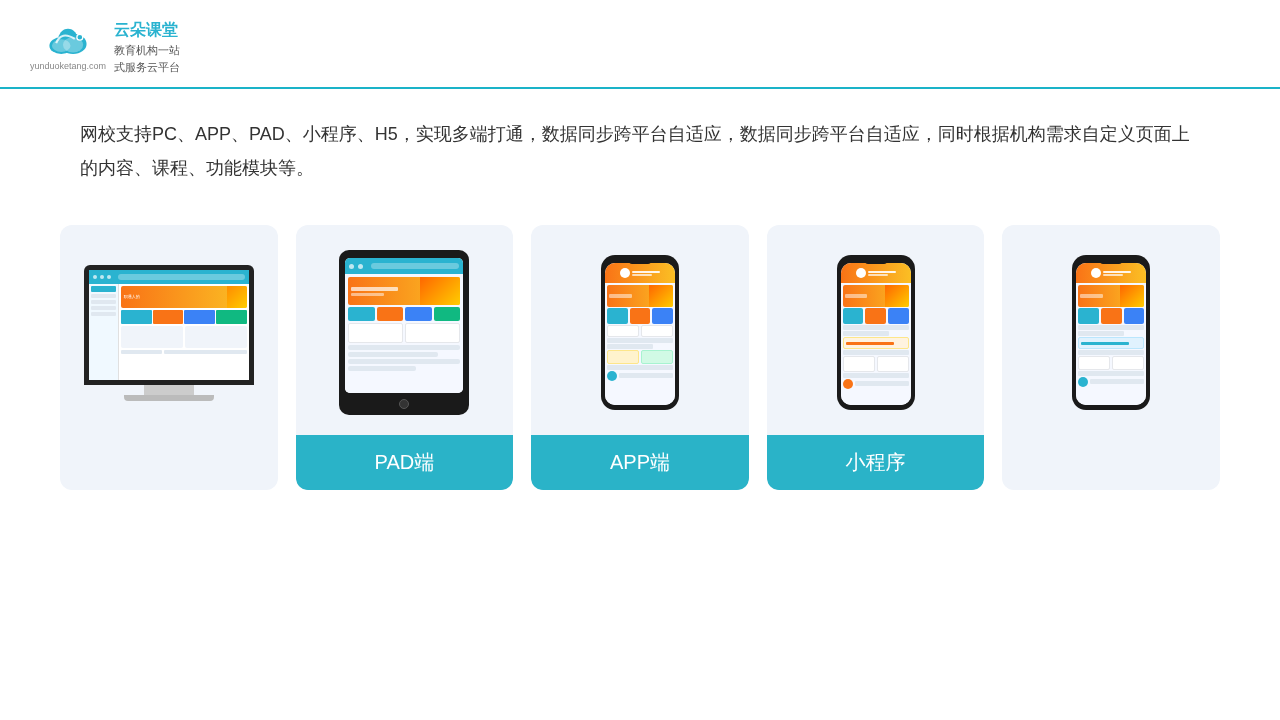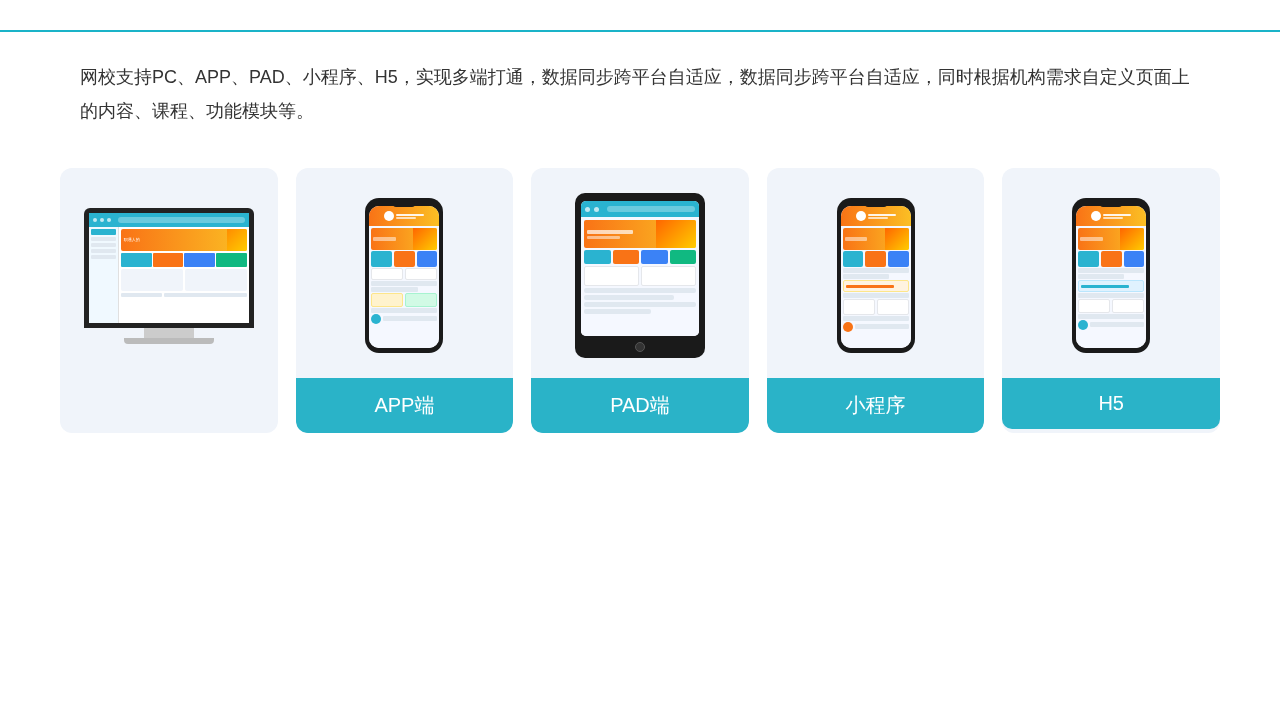--- a/index.html
+++ b/index.html
@@ -342,20 +342,41 @@
       padding: 14px 0;
       font-weight: 500;
       border-radius: 0 0 10px 10px;
     }
   </style>
 </head>
 <body>
 
 <div class="header">
   <div class="brand-logo">
+    <div class="brand-cloud-icon">
+      <svg class="cloud-svg" viewBox="0 0 60 45">
+
+        <ellipse cx="22" cy="28" rx="14" ry="10" fill="#2ab3d0"></ellipse>
+        <ellipse cx="36" cy="26" rx="16" ry="12" fill="#2ab3d0"></ellipse>
+        <ellipse cx="30" cy="22" rx="12" ry="14" fill="#2ab3d0"></ellipse>
+
+        <ellipse cx="22" cy="28" rx="11" ry="7.5" fill="#fff" opacity="0.3"></ellipse>
+        <ellipse cx="36" cy="27" rx="12" ry="9" fill="#fff" opacity="0.3"></ellipse>
+
+        <path d="M16 25 Q22 10 38 20" stroke="white" stroke-width="2.5" fill="none" opacity="0.8"></path>
+
+        <circle cx="44" cy="18" r="3.5" fill="#2ab3d0" stroke="white" stroke-width="1.5"></circle>
+      </svg>
+      <div class="brand-domain">yunduoketang.com</div>
+    </div>
+    <div class="brand-text-right">
+      <span class="brand-name">云朵课堂</span>
+      <span>教育机构一站</span>
+      <span>式服务云平台</span>
+    </div>
   </div>
 </div>
 
 <div class="description">
   <p>网校支持PC、APP、PAD、小程序、H5，实现多端打通，数据同步跨平台自适应，数据同步跨平台自适应，同时根据机构需求自定义页面上的内容、课程、功能模块等。</p>
 </div>
 
 <div class="cards-container">
 
   <div class="card">
@@ -401,68 +422,20 @@
           </div>
         </div>
         <div class="pc-stand"></div>
         <div class="pc-base"></div>
       </div>
     </div>
   </div>
 
   <div class="card">
     <div class="card-image-area">
-      <div class="phone-mockup">
-        <div class="phone-outer">
-          <div class="phone-notch"></div>
-          <div class="phone-screen">
-            <div class="phone-screen-header">
-              <div class="phone-avatar"></div>
-              <div style="display:flex;flex-direction:column;gap:1px;">
-                <div style="width:28px;height:2px;background:rgba(255,255,255,0.9);border-radius:1px;"></div>
-                <div style="width:20px;height:2px;background:rgba(255,255,255,0.7);border-radius:1px;"></div>
-              </div>
-            </div>
-            <div class="phone-body">
-              <div style="height:22px;background:linear-gradient(90deg,#f97316,#fbbf24);border-radius:2px;overflow:hidden;display:flex;align-items:center;">
-                <div style="flex:1;padding:2px;">
-                    <div style="height:4px;background:rgba(255,255,255,0.5);border-radius:1px;width:60%;"></div>
-                  </div>
-                <div style="width:24px;height:100%;background:linear-gradient(135deg,#ff6600,#ffcc00);"></div>
-              </div>
-              <div style="display:flex;gap:2px;">
-                <div style="flex:1;height:16px;background:#2ab3d0;border-radius:2px;"></div>
-                <div style="flex:1;height:16px;background:#f97316;border-radius:2px;"></div>
-                <div style="flex:1;height:16px;background:#3b82f6;border-radius:2px;"></div>
-              </div>
-              <div style="display:flex;gap:2px;">
-                <div style="flex:1;height:12px;background:#fff;border-radius:2px;border:1px solid #e5e7eb;"></div>
-                <div style="flex:1;height:12px;background:#fff;border-radius:2px;border:1px solid #e5e7eb;"></div>
-              </div>
-              <div style="height:5px;background:#e0e8f0;border-radius:1px;"></div>
-              <div style="height:5px;background:#e0e8f0;border-radius:1px;width:70%;"></div>
-              <div style="display:flex;gap:2px;">
-                <div style="flex:1;height:14px;background:#fff3cd;border-radius:2px;border:1px solid #fde68a;"></div>
-                <div style="flex:1;height:14px;background:#d1fae5;border-radius:2px;border:1px solid #a7f3d0;"></div>
-              </div>
-              <div style="height:5px;background:#e0e8f0;border-radius:1px;"></div>
-              <div style="display:flex;gap:2px;">
-                <div style="width:10px;height:10px;background:#2ab3d0;border-radius:50%;"></div>
-                <div style="flex:1;height:5px;margin-top:2px;background:#e0e8f0;border-radius:1px;"></div>
-              </div>
-            </div>
-          </div>
-        </div>
-      </div>
-    </div>
-    <div class="card-label">APP端</div>
-  </div>
-
-  <div class="card">
-    <div class="card-image-area">
       <div>
         <div class="tablet-outer">
           <div class="tablet-home-btn"></div>
           <div class="tablet-screen">
             <div class="tablet-nav">
               <div class="tablet-nav-dot"></div>
               <div class="tablet-nav-dot"></div>
               <div style="flex:1;height:6px;background:rgba(255,255,255,0.3);border-radius:3px;margin-left:4px;"></div>
             </div>
             <div class="tablet-body">
@@ -515,41 +488,41 @@
                 <div style="flex:1;padding:2px;">
                     <div style="height:4px;background:rgba(255,255,255,0.5);border-radius:1px;width:60%;"></div>
                   </div>
                 <div style="width:24px;height:100%;background:linear-gradient(135deg,#ff6600,#ffcc00);"></div>
               </div>
               <div style="display:flex;gap:2px;">
                 <div style="flex:1;height:16px;background:#2ab3d0;border-radius:2px;"></div>
                 <div style="flex:1;height:16px;background:#f97316;border-radius:2px;"></div>
                 <div style="flex:1;height:16px;background:#3b82f6;border-radius:2px;"></div>
               </div>
+              <div style="display:flex;gap:2px;">
+                <div style="flex:1;height:12px;background:#fff;border-radius:2px;border:1px solid #e5e7eb;"></div>
+                <div style="flex:1;height:12px;background:#fff;border-radius:2px;border:1px solid #e5e7eb;"></div>
+              </div>
               <div style="height:5px;background:#e0e8f0;border-radius:1px;"></div>
               <div style="height:5px;background:#e0e8f0;border-radius:1px;width:70%;"></div>
-              <div style="height:12px;background:#fff3e0;border-radius:2px;border:1px solid #fde68a;padding:2px;display:flex;align-items:center;">
-                <div style="height:3px;background:#f97316;border-radius:1px;width:80%;"></div>
-              </div>
-              <div style="height:5px;background:#e0e8f0;border-radius:1px;"></div>
-              <div style="display:flex;gap:2px;">
-                <div style="flex:1;height:16px;background:#fff;border-radius:2px;border:1px solid #e5e7eb;"></div>
-                <div style="flex:1;height:16px;background:#fff;border-radius:2px;border:1px solid #e5e7eb;"></div>
-              </div>
-              <div style="height:5px;background:#e0e8f0;border-radius:1px;"></div>
-              <div style="display:flex;gap:2px;">
-                <div style="width:10px;height:10px;background:#f97316;border-radius:50%;"></div>
+              <div style="display:flex;gap:2px;">
+                <div style="flex:1;height:14px;background:#fff3cd;border-radius:2px;border:1px solid #fde68a;"></div>
+                <div style="flex:1;height:14px;background:#d1fae5;border-radius:2px;border:1px solid #a7f3d0;"></div>
+              </div>
+              <div style="height:5px;background:#e0e8f0;border-radius:1px;"></div>
+              <div style="display:flex;gap:2px;">
+                <div style="width:10px;height:10px;background:#2ab3d0;border-radius:50%;"></div>
                 <div style="flex:1;height:5px;margin-top:2px;background:#e0e8f0;border-radius:1px;"></div>
               </div>
             </div>
           </div>
         </div>
       </div>
     </div>
-    <div class="card-label">小程序</div>
+    <div class="card-label">APP端</div>
   </div>
 
   <div class="card">
     <div class="card-image-area">
       <div class="phone-mockup">
         <div class="phone-outer">
           <div class="phone-notch"></div>
           <div class="phone-screen">
             <div class="phone-screen-header">
               <div class="phone-avatar"></div>
@@ -565,34 +538,81 @@
                   </div>
                 <div style="width:24px;height:100%;background:linear-gradient(135deg,#ff6600,#ffcc00);"></div>
               </div>
               <div style="display:flex;gap:2px;">
                 <div style="flex:1;height:16px;background:#2ab3d0;border-radius:2px;"></div>
                 <div style="flex:1;height:16px;background:#f97316;border-radius:2px;"></div>
                 <div style="flex:1;height:16px;background:#3b82f6;border-radius:2px;"></div>
               </div>
               <div style="height:5px;background:#e0e8f0;border-radius:1px;"></div>
               <div style="height:5px;background:#e0e8f0;border-radius:1px;width:70%;"></div>
-              <div style="height:12px;background:#e0f2fe;border-radius:2px;border:1px solid #bae6fd;padding:2px;display:flex;align-items:center;">
-                <div style="height:3px;background:#2ab3d0;border-radius:1px;width:80%;"></div>
-              </div>
-              <div style="height:5px;background:#e0e8f0;border-radius:1px;"></div>
-              <div style="display:flex;gap:2px;">
-                <div style="flex:1;height:14px;background:#fff;border-radius:2px;border:1px solid #e5e7eb;"></div>
-                <div style="flex:1;height:14px;background:#fff;border-radius:2px;border:1px solid #e5e7eb;"></div>
-              </div>
-              <div style="height:5px;background:#e0e8f0;border-radius:1px;"></div>
-              <div style="display:flex;gap:2px;">
-                <div style="width:10px;height:10px;background:#2ab3d0;border-radius:50%;"></div>
+              <div style="height:12px;background:#fff3e0;border-radius:2px;border:1px solid #fde68a;padding:2px;display:flex;align-items:center;">
+                <div style="height:3px;background:#f97316;border-radius:1px;width:80%;"></div>
+              </div>
+              <div style="height:5px;background:#e0e8f0;border-radius:1px;"></div>
+              <div style="display:flex;gap:2px;">
+                <div style="flex:1;height:16px;background:#fff;border-radius:2px;border:1px solid #e5e7eb;"></div>
+                <div style="flex:1;height:16px;background:#fff;border-radius:2px;border:1px solid #e5e7eb;"></div>
+              </div>
+              <div style="height:5px;background:#e0e8f0;border-radius:1px;"></div>
+              <div style="display:flex;gap:2px;">
+                <div style="width:10px;height:10px;background:#f97316;border-radius:50%;"></div>
                 <div style="flex:1;height:5px;margin-top:2px;background:#e0e8f0;border-radius:1px;"></div>
               </div>
             </div>
           </div>
         </div>
       </div>
     </div>
-    <div class="card-label">H5</div>
+    <div class="card-label">小程序</div>
   </div>
 
+  <div class="card">
+    <div class="card-image-area">
+      <div class="phone-mockup">
+        <div class="phone-outer">
+          <div class="phone-notch"></div>
+          <div class="phone-screen">
+            <div class="phone-screen-header">
+              <div class="phone-avatar"></div>
+              <div style="display:flex;flex-direction:column;gap:1px;">
+                <div style="width:28px;height:2px;background:rgba(255,255,255,0.9);border-radius:1px;"></div>
+                <div style="width:20px;height:2px;background:rgba(255,255,255,0.7);border-radius:1px;"></div>
+              </div>
+            </div>
+            <div class="phone-body">
+              <div style="height:22px;background:linear-gradient(90deg,#f97316,#fbbf24);border-radius:2px;overflow:hidden;display:flex;align-items:center;">
+                <div style="flex:1;padding:2px;">
+                    <div style="height:4px;background:rgba(255,255,255,0.5);border-radius:1px;width:60%;"></div>
+                  </div>
+                <div style="width:24px;height:100%;background:linear-gradient(135deg,#ff6600,#ffcc00);"></div>
+              </div>
+              <div style="display:flex;gap:2px;">
+                <div style="flex:1;height:16px;background:#2ab3d0;border-radius:2px;"></div>
+                <div style="flex:1;height:16px;background:#f97316;border-radius:2px;"></div>
+                <div style="flex:1;height:16px;background:#3b82f6;border-radius:2px;"></div>
+              </div>
+              <div style="height:5px;background:#e0e8f0;border-radius:1px;"></div>
+              <div style="height:5px;background:#e0e8f0;border-radius:1px;width:70%;"></div>
+              <div style="height:12px;background:#e0f2fe;border-radius:2px;border:1px solid #bae6fd;padding:2px;display:flex;align-items:center;">
+                <div style="height:3px;background:#2ab3d0;border-radius:1px;width:80%;"></div>
+              </div>
+              <div style="height:5px;background:#e0e8f0;border-radius:1px;"></div>
+              <div style="display:flex;gap:2px;">
+                <div style="flex:1;height:14px;background:#fff;border-radius:2px;border:1px solid #e5e7eb;"></div>
+                <div style="flex:1;height:14px;background:#fff;border-radius:2px;border:1px solid #e5e7eb;"></div>
+              </div>
+              <div style="height:5px;background:#e0e8f0;border-radius:1px;"></div>
+              <div style="display:flex;gap:2px;">
+                <div style="width:10px;height:10px;background:#2ab3d0;border-radius:50%;"></div>
+                <div style="flex:1;height:5px;margin-top:2px;background:#e0e8f0;border-radius:1px;"></div>
+              </div>
+            </div>
+          </div>
+        </div>
+      </div>
+    </div>
+  </div>
+
 </div>
 
 </body></html>

